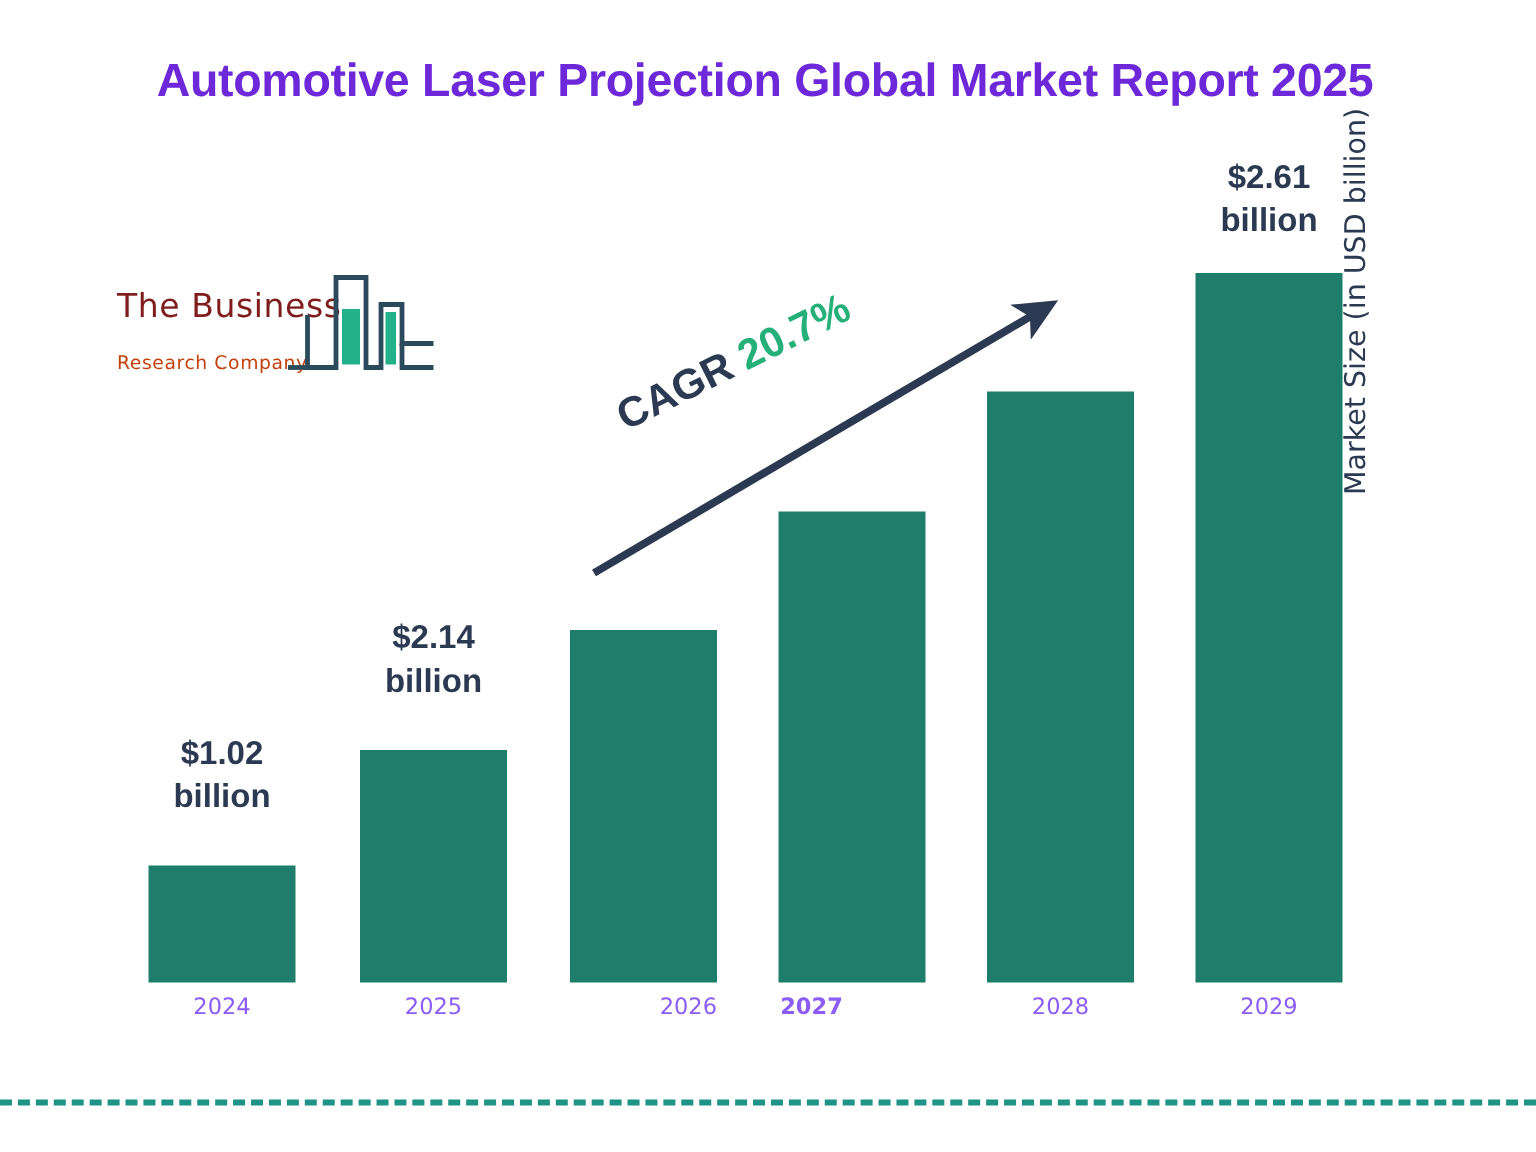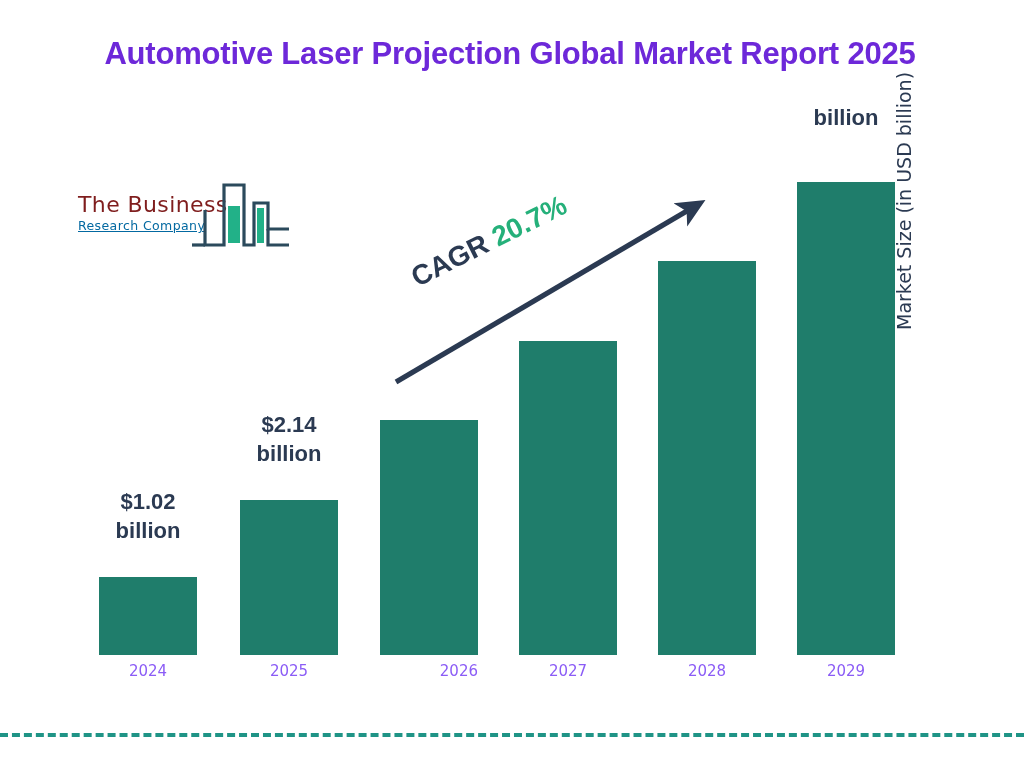--- a/index.html
+++ b/index.html
@@ -52,24 +52,23 @@
     font-family: "DejaVu Sans", sans-serif;
     font-size: 22px;
     letter-spacing: 0.4px;
     color: #7f1d1d;
     line-height: 1;
   }
   .logo-line2 {
     font-family: "DejaVu Sans", sans-serif;
     font-size: 12.5px;
     letter-spacing: 0.4px;
-    color: #0369a1;
+    color: #c2410c;
     line-height: 1;
-    margin-top: 4px;
-    text-decoration: underline;
+    margin-top: 20px;
   }
   .logo-mark {
     position: absolute;
     left: 114px;
     top: -6px;
   }
 
   
   .bar {
     position: absolute;
@@ -173,27 +172,28 @@
 
   <div class="bar-value" style="left:79px; top:487px; width:138px;">
     <div>$1.02</div>
     <div>billion</div>
   </div>
   <div class="bar-value" style="left:220px; top:410px; width:138px;">
     <div>$2.14</div>
     <div>billion</div>
   </div>
   <div class="bar-value" style="left:777px; top:103px; width:138px;">
+    <div>$2.61</div>
     <div>billion</div>
   </div>
 
   <div class="x-label" style="left:99px;  width:98px;">2024</div>
   <div class="x-label" style="left:240px; width:98px;">2025</div>
   <div class="x-label" style="left:380px; width:98px;text-align:right;">2026</div>
-  <div class="x-label" style="left:519px; width:98px;">2027</div>
+  <div class="x-label" style="left:492px; width:98px;font-weight:bold;">2027</div>
   <div class="x-label" style="left:658px; width:98px;">2028</div>
   <div class="x-label" style="left:797px; width:98px;">2029</div>
 
   <div class="y-axis-title">Market Size (in USD billion)</div>
 
   <svg class="cagr-arrow" viewBox="0 0 330 210" aria-hidden="true">
     <defs>
       <marker id="ah" markerWidth="6" markerHeight="6" refX="2.6" refY="3" orient="auto" markerUnits="strokeWidth">
         <path d="M0,0.4 L5.6,3 L0,5.6 L1.4,3 Z" fill="#2b3a52"></path>
       </marker>

